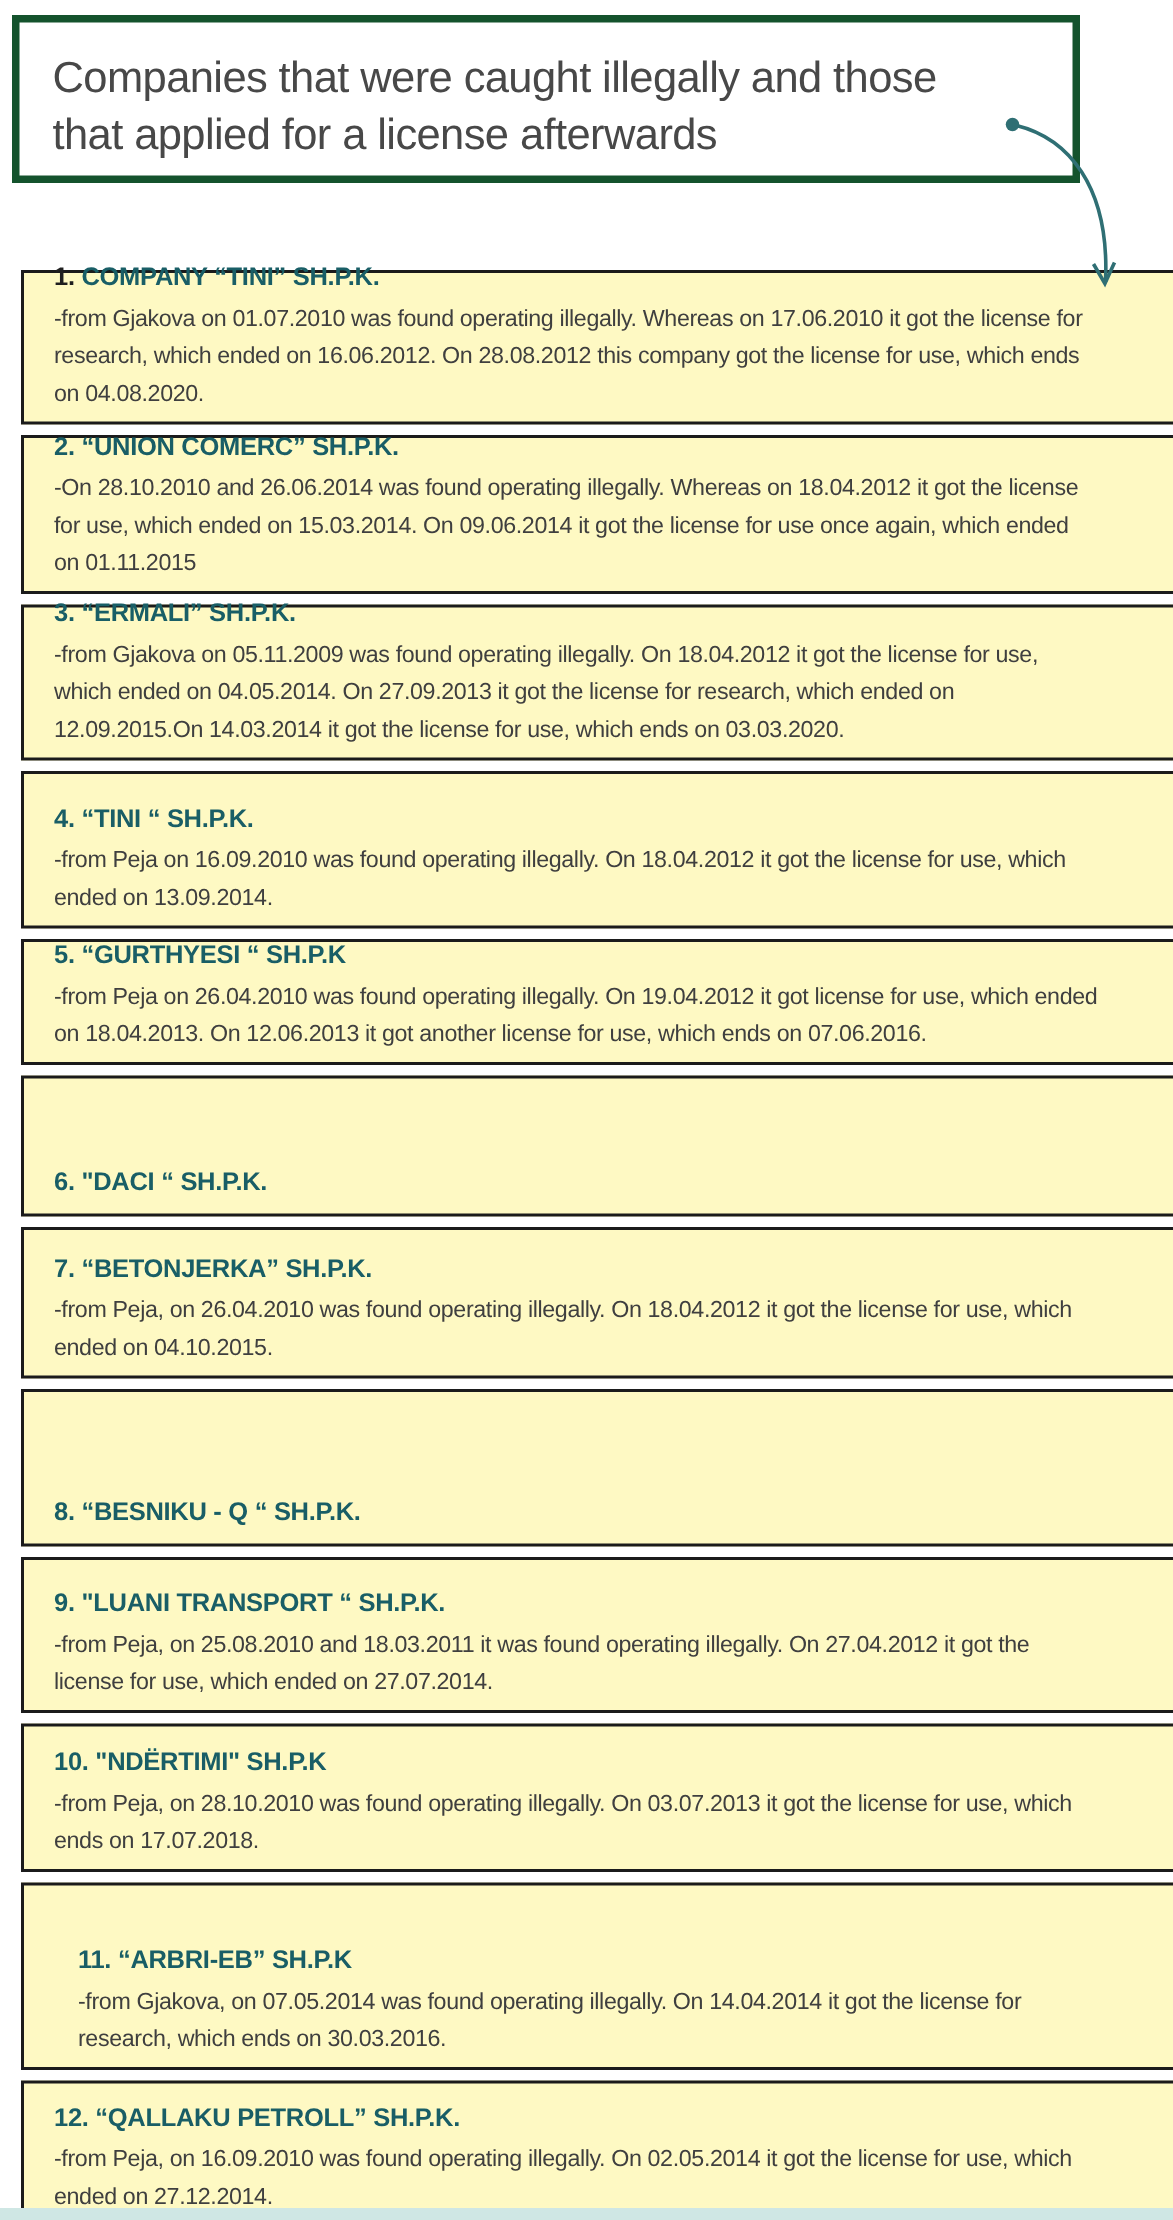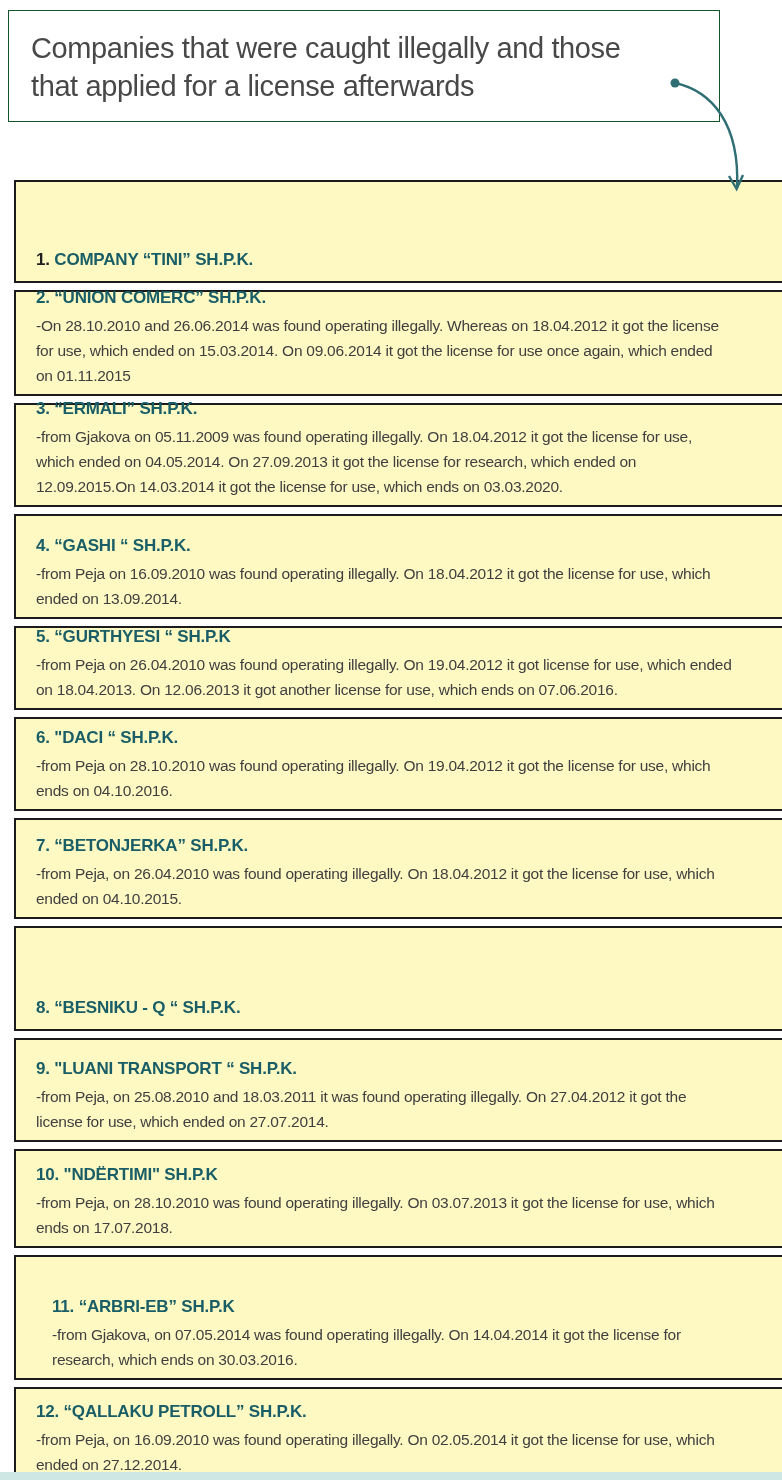--- a/index.html
+++ b/index.html
@@ -9,21 +9,21 @@
     font-family: "Liberation Sans", "DejaVu Sans", sans-serif;
     -webkit-font-smoothing: antialiased;
   }
   .page { position: relative; width: 782px; min-height: 1480px; background: #ffffff; }
 
   
   .header-box {
     position: absolute;
     left: 8px; top: 10px;
     width: 712px; height: 112px;
-    border: 1px solid #14532d;
+    border: 5px solid #14532d;
     background: #ffffff;
   }
   .header-box h1 {
     margin: 18px 0 0 22px;
     width: 612px;
     font-size: 29px;
     font-weight: 400;
     line-height: 38px;
     letter-spacing: -0.4px;
     color: #484848;
@@ -103,20 +103,21 @@
     <path d="M 15 7 C 52 15, 80 48, 77 112" fill="none" stroke="#2f6f74" stroke-width="2.4"></path>
     <path d="M 69 100 L 76.6 113 L 83 99" fill="none" stroke="#2f6f74" stroke-width="2.4"></path>
   </svg>
 
   <main class="entries">
   <section class="entry">
     <h2 class="entry-title">
       <span class="entry-number">1. </span>
       <span class="entry-name">COMPANY “TINI” SH.P.K.</span>
     </h2>
+    <p class="entry-desc">-from Gjakova on 01.07.2010 was found operating illegally. Whereas on 17.06.2010 it got the license for research, which ended on 16.06.2012. On 28.08.2012 this company got the license for use, which ends on 04.08.2020.</p>
   </section>
 
   <section class="entry">
     <h2 class="entry-title">
       <span class="entry-number">2. </span>
       <span class="entry-name">“UNION COMERC” SH.P.K.</span>
     </h2>
     <p class="entry-desc">-On 28.10.2010 and 26.06.2014 was found operating illegally. Whereas on 18.04.2012 it got the license for use, which ended on 15.03.2014. On 09.06.2014 it got the license for use once again, which ended on 01.11.2015</p>
   </section>
 
@@ -124,39 +125,38 @@
     <h2 class="entry-title">
       <span class="entry-number">3. </span>
       <span class="entry-name">“ERMALI” SH.P.K.</span>
     </h2>
     <p class="entry-desc">-from Gjakova on 05.11.2009 was found operating illegally. On 18.04.2012 it got the license for use, which ended on 04.05.2014. On 27.09.2013 it got the license for research, which ended on 12.09.2015.On 14.03.2014 it got the license for use, which ends on 03.03.2020.</p>
   </section>
 
   <section class="entry">
     <h2 class="entry-title">
       <span class="entry-number">4. </span>
-      <span class="entry-name">“GASHI “ SH.P.K.</span>
+      <span class="entry-name">“TINI “ SH.P.K.</span>
     </h2>
     <p class="entry-desc">-from Peja on 16.09.2010 was found operating illegally. On 18.04.2012 it got the license for use, which ended on 13.09.2014.</p>
   </section>
 
   <section class="entry">
     <h2 class="entry-title">
       <span class="entry-number">5. </span>
       <span class="entry-name">“GURTHYESI “ SH.P.K</span>
     </h2>
     <p class="entry-desc">-from Peja on 26.04.2010 was found operating illegally. On 19.04.2012 it got license for use, which ended on 18.04.2013. On 12.06.2013 it got another license for use, which ends on 07.06.2016.</p>
   </section>
 
   <section class="entry">
     <h2 class="entry-title">
       <span class="entry-number">6. </span>
       <span class="entry-name">"DACI “ SH.P.K.</span>
     </h2>
-    <p class="entry-desc">-from Peja on 28.10.2010 was found operating illegally. On 19.04.2012 it got the license for use, which ends on 04.10.2016.</p>
   </section>
 
   <section class="entry">
     <h2 class="entry-title">
       <span class="entry-number">7. </span>
       <span class="entry-name">“BETONJERKA” SH.P.K.</span>
     </h2>
     <p class="entry-desc">-from Peja, on 26.04.2010 was found operating illegally. On 18.04.2012  it got the license for use, which ended on 04.10.2015.</p>
   </section>
 

